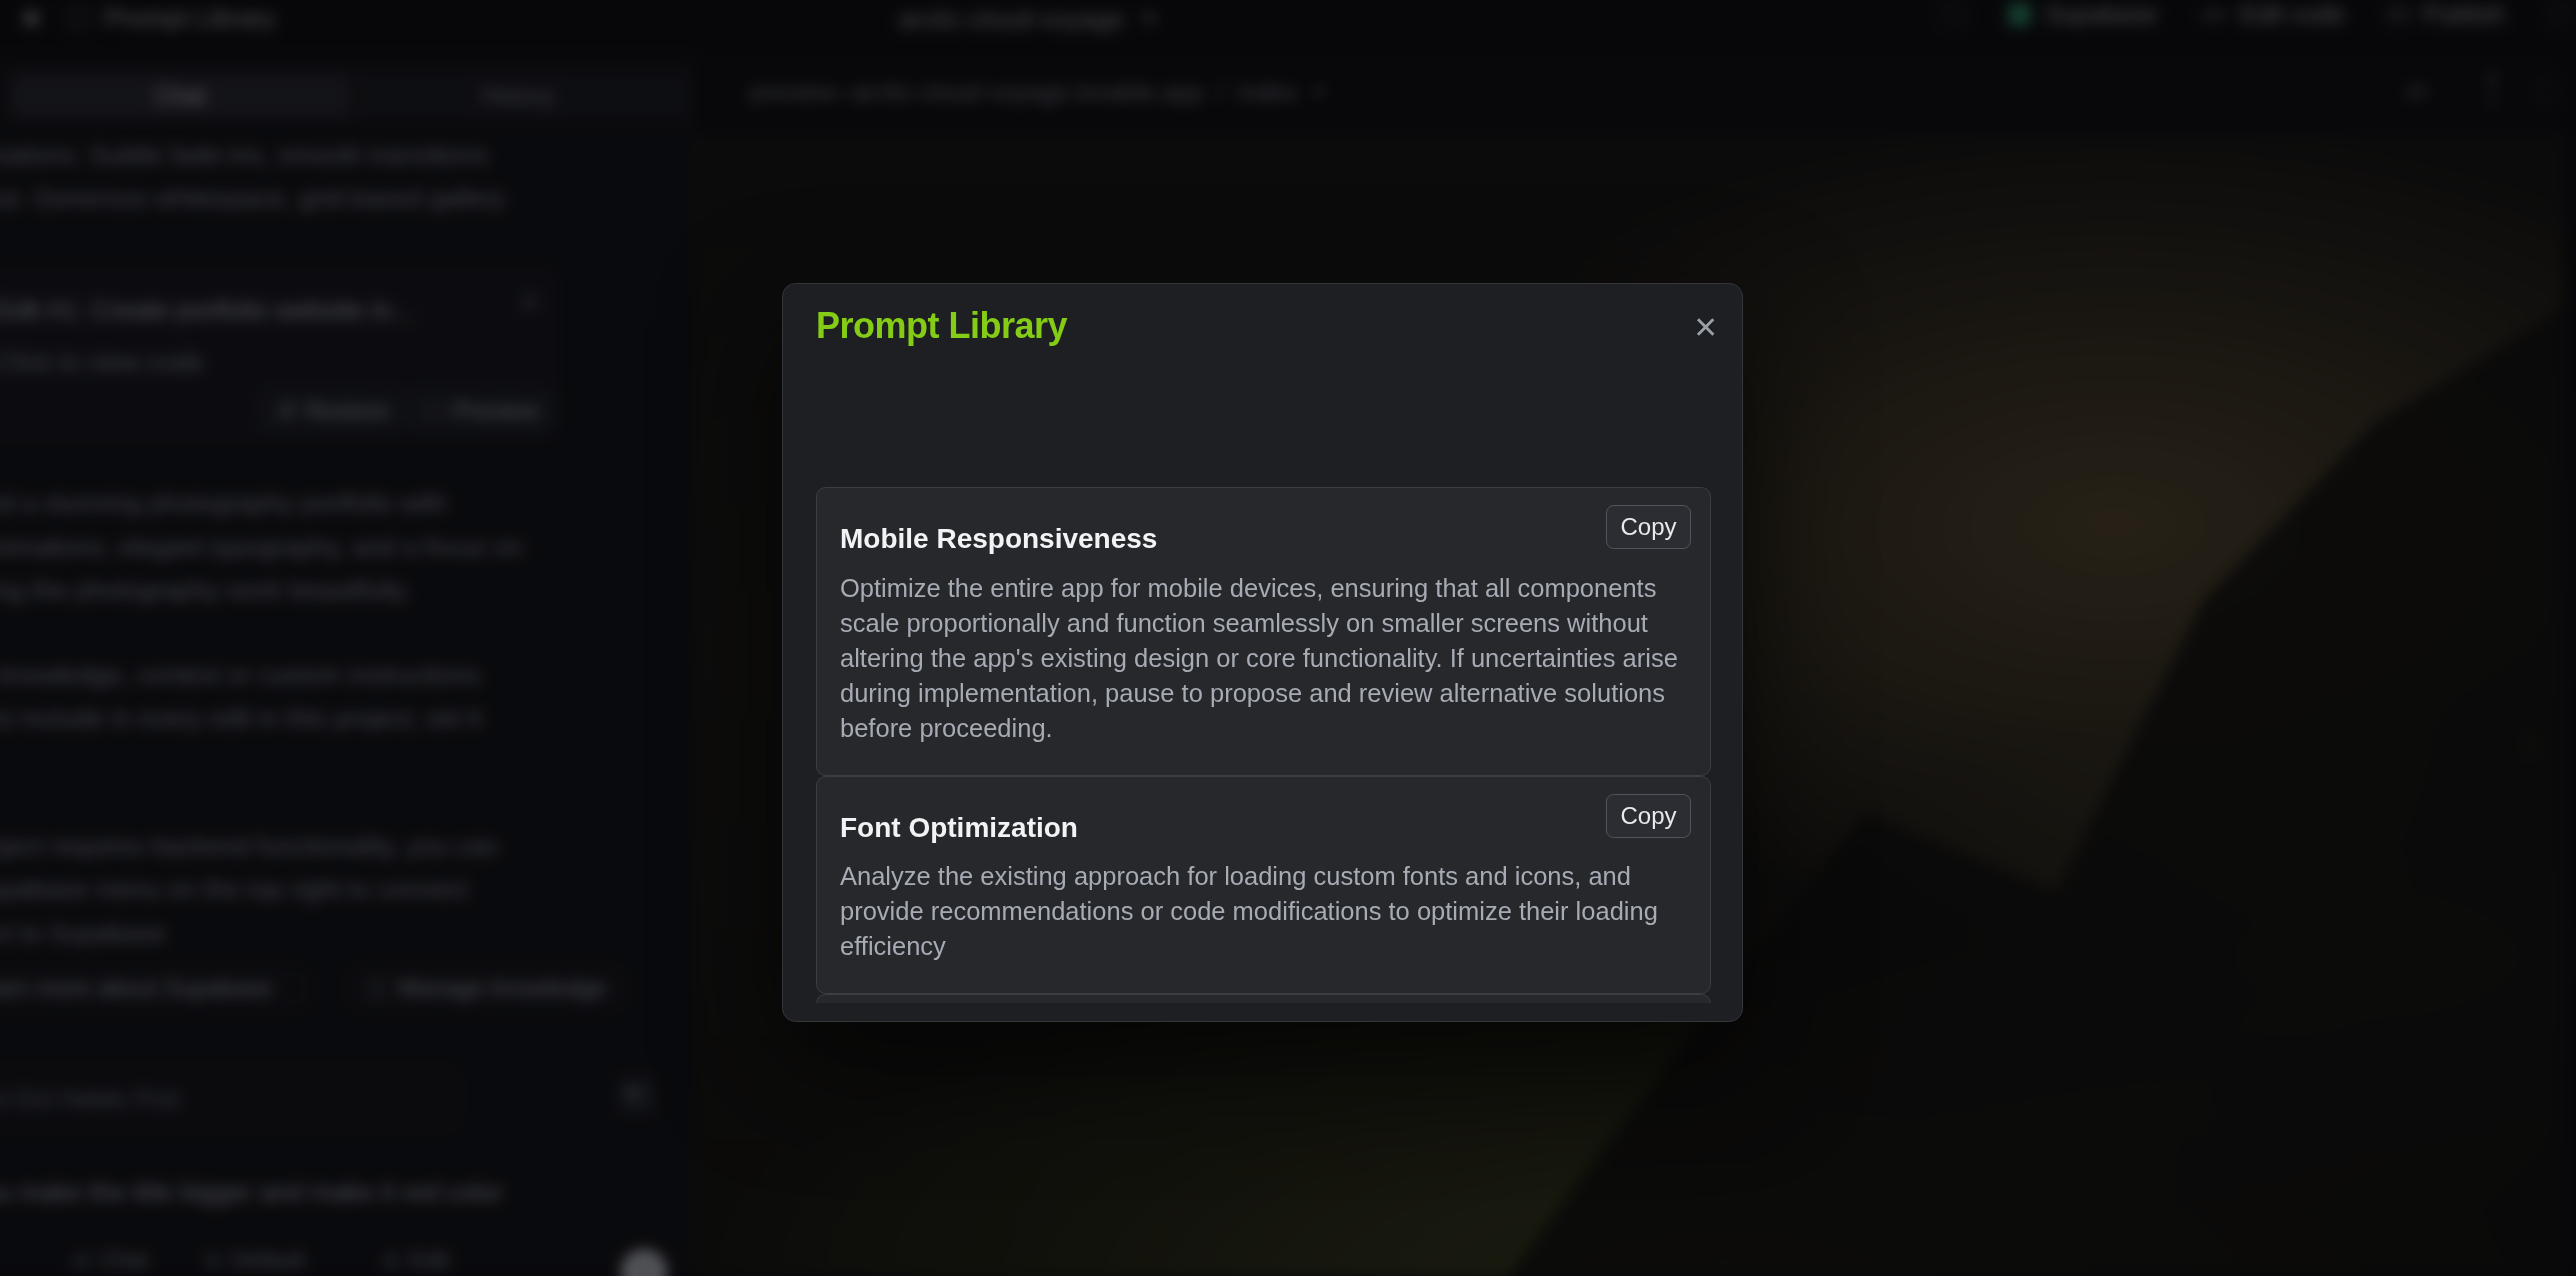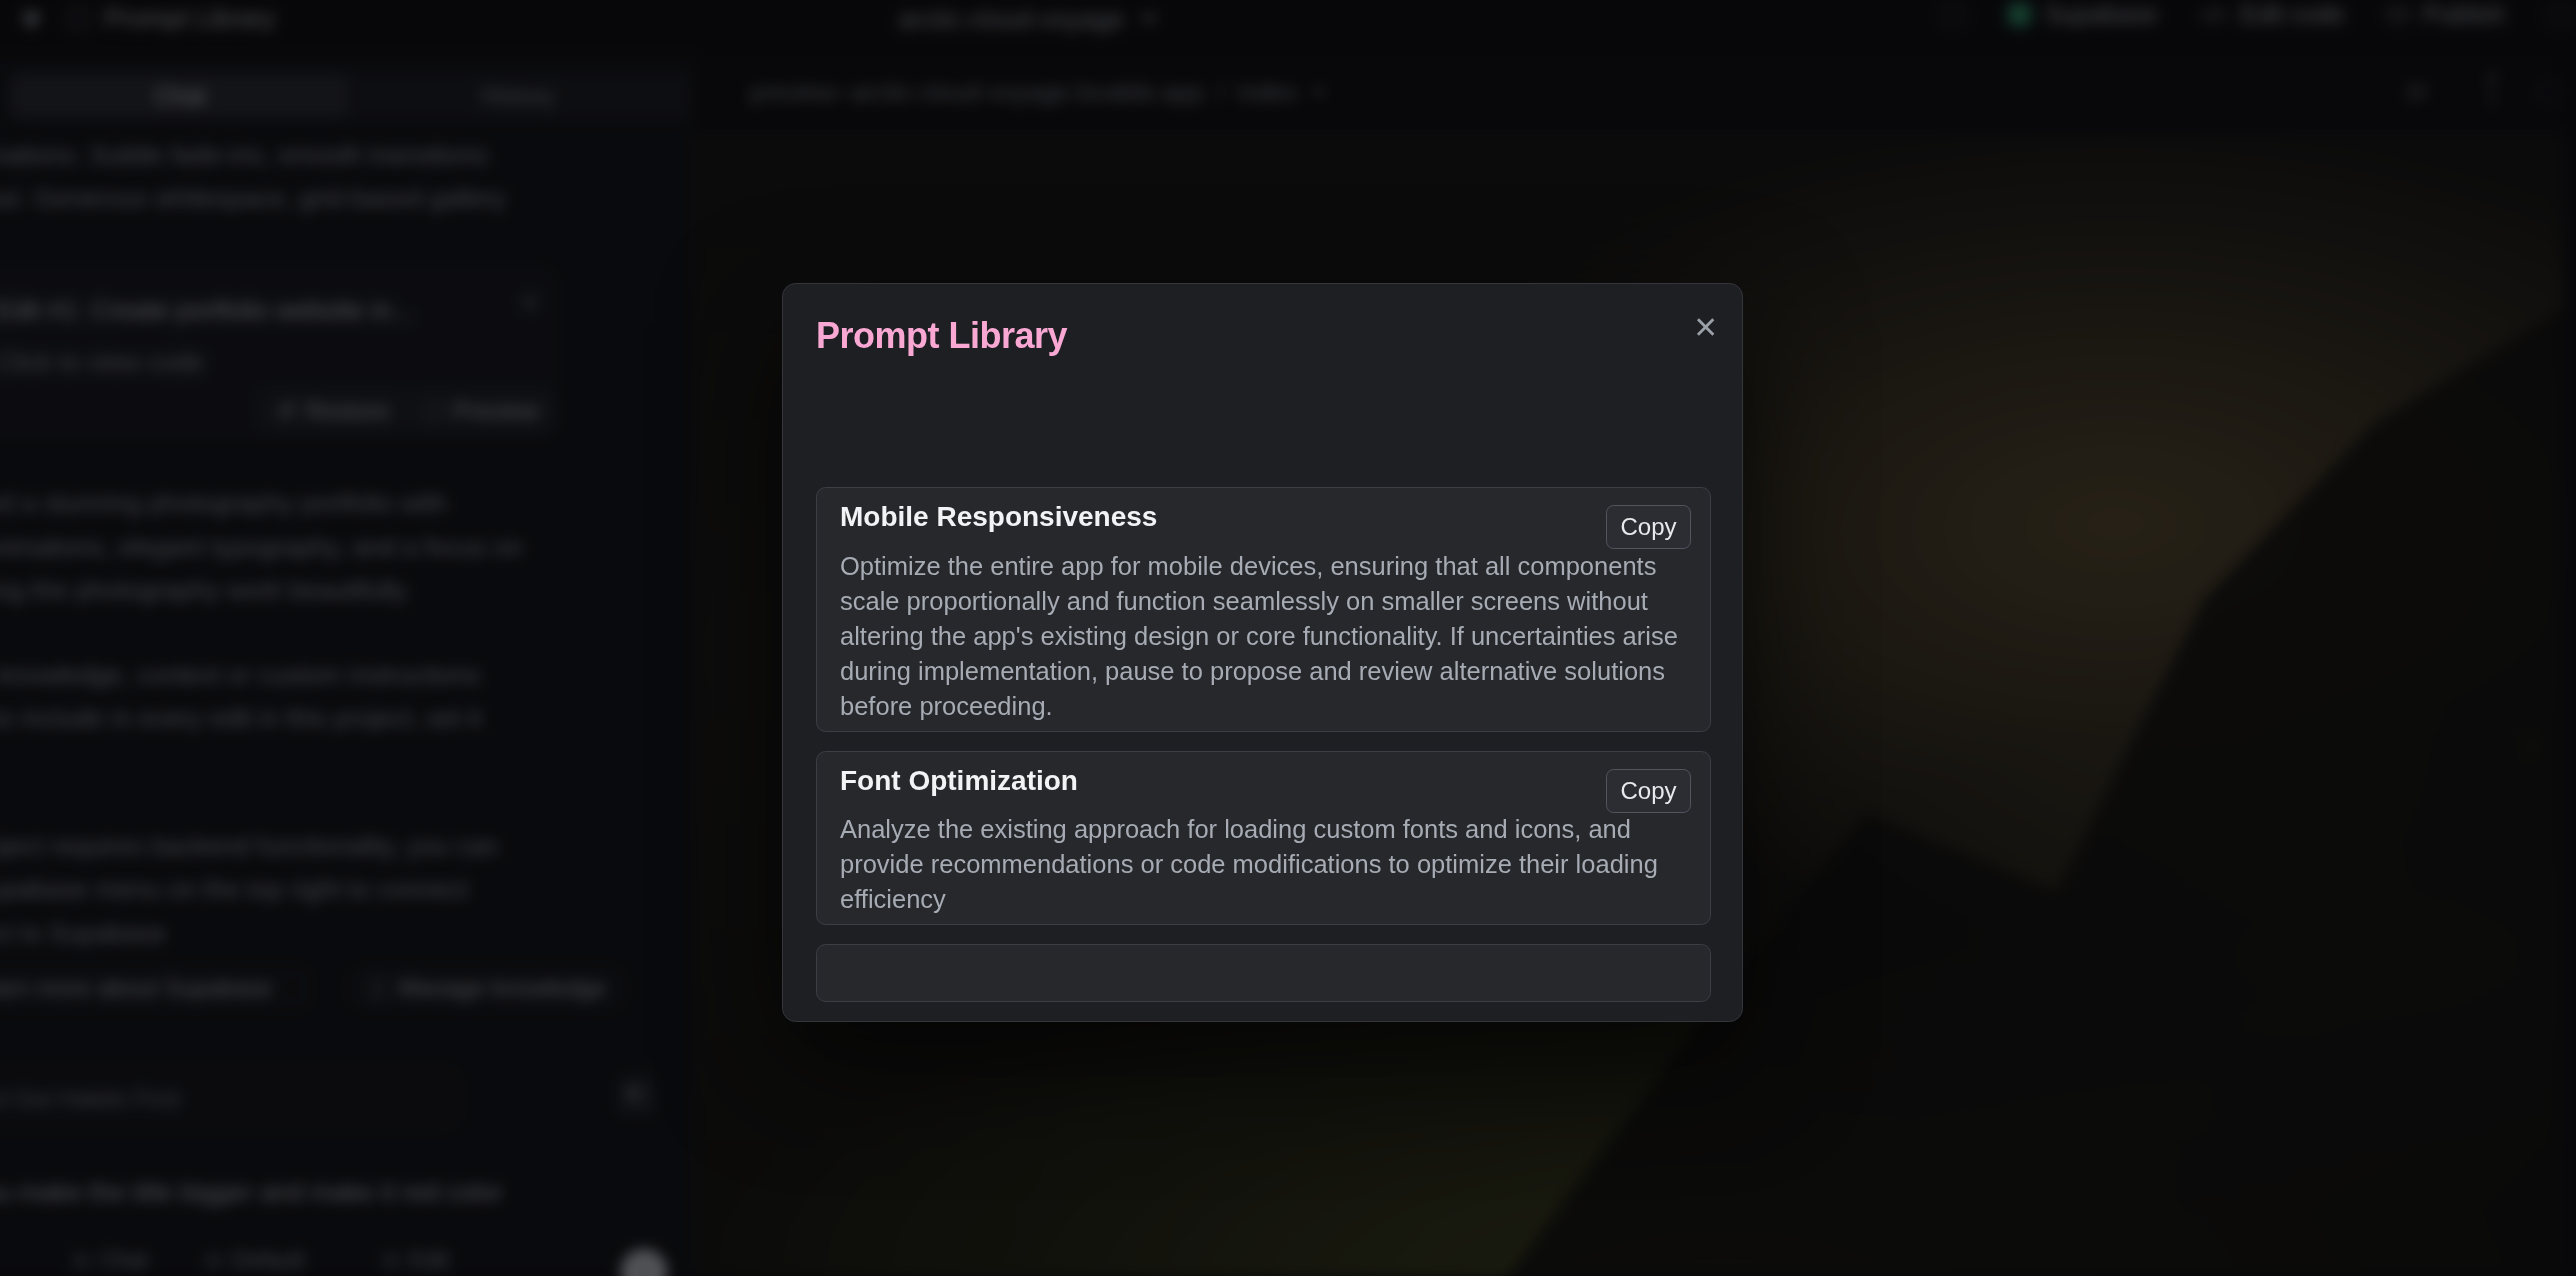--- a/index.html
+++ b/index.html
@@ -88,30 +88,30 @@
   .mountain { position:absolute; right:0; top:173px; width:1059px; height:972px; background:#0f0e09;
               clip-path:polygon(100% 0, 100% 100%, 0 100%, 18% 74%, 34% 52%, 52% 60%, 66% 30%, 82% 12%); opacity:.85; }
   .next-arrow { position:absolute; right:25px; top:578px; font-size:50px; color:rgba(255,255,255,0.10); }
 
   
   .overlay { position:absolute; inset:0; background:rgba(6,7,9,0.63); z-index:5; }
 
   .modal { position:absolute; left:782px; top:283px; width:961px; height:739px; background:#1d1f23;
            border:1px solid #34363c; border-radius:13.5px; z-index:10;
            box-shadow:0 39px 116px rgba(0,0,0,0.65); }
-  .m-title { position:absolute; left:33px; top:31px; font-size:36px; font-weight:700; color:#f9a8d4;
+  .m-title { position:absolute; left:33px; top:21px; font-size:36px; font-weight:700; color:#84cc16;
              letter-spacing:-0.5px; }
   .m-close { position:absolute; right:25px; top:23px; font-size:39px; color:#9aa0a8; line-height:39px; }
   .m-search { position:absolute; left:33px; top:102px; width:895px; height:67px; background:#1a1c20;
               border:1.4px solid #565a64; border-radius:9.6px; color:#dfe2e7; font-size:27px;
               padding:0 27px; outline:none; font-family:inherit; }
   .m-search::placeholder { color:#9298a2; }
   .m-scroll { position:absolute; left:33px; top:203px; width:895px; height:516px; overflow:hidden; }
   .p-card { position:relative; width:895px; background:#26282c; border:1px solid #3b3e45;
-            border-radius:9.6px; padding:7px 23px; margin-bottom:19px; }
+            border-radius:9.6px; padding:29px 23px; }
   .p-title { font-size:28px; font-weight:700; color:#f2f3f5; line-height:44px; }
   .p-copy { position:absolute; right:19px; top:17.3px; width:85px; height:44px; border:1px solid #51555e;
             border-radius:7.7px; background:#2b2d33; color:#e8e9eb; font-size:24px; display:flex;
             align-items:center; justify-content:center; }
   .p-body { margin-top:9.6px; font-size:25.5px; line-height:35px; color:#a6abb4; width:851px; }
   .p-peek { height:58px; }
 </style>
 </head>
 <body>
 

